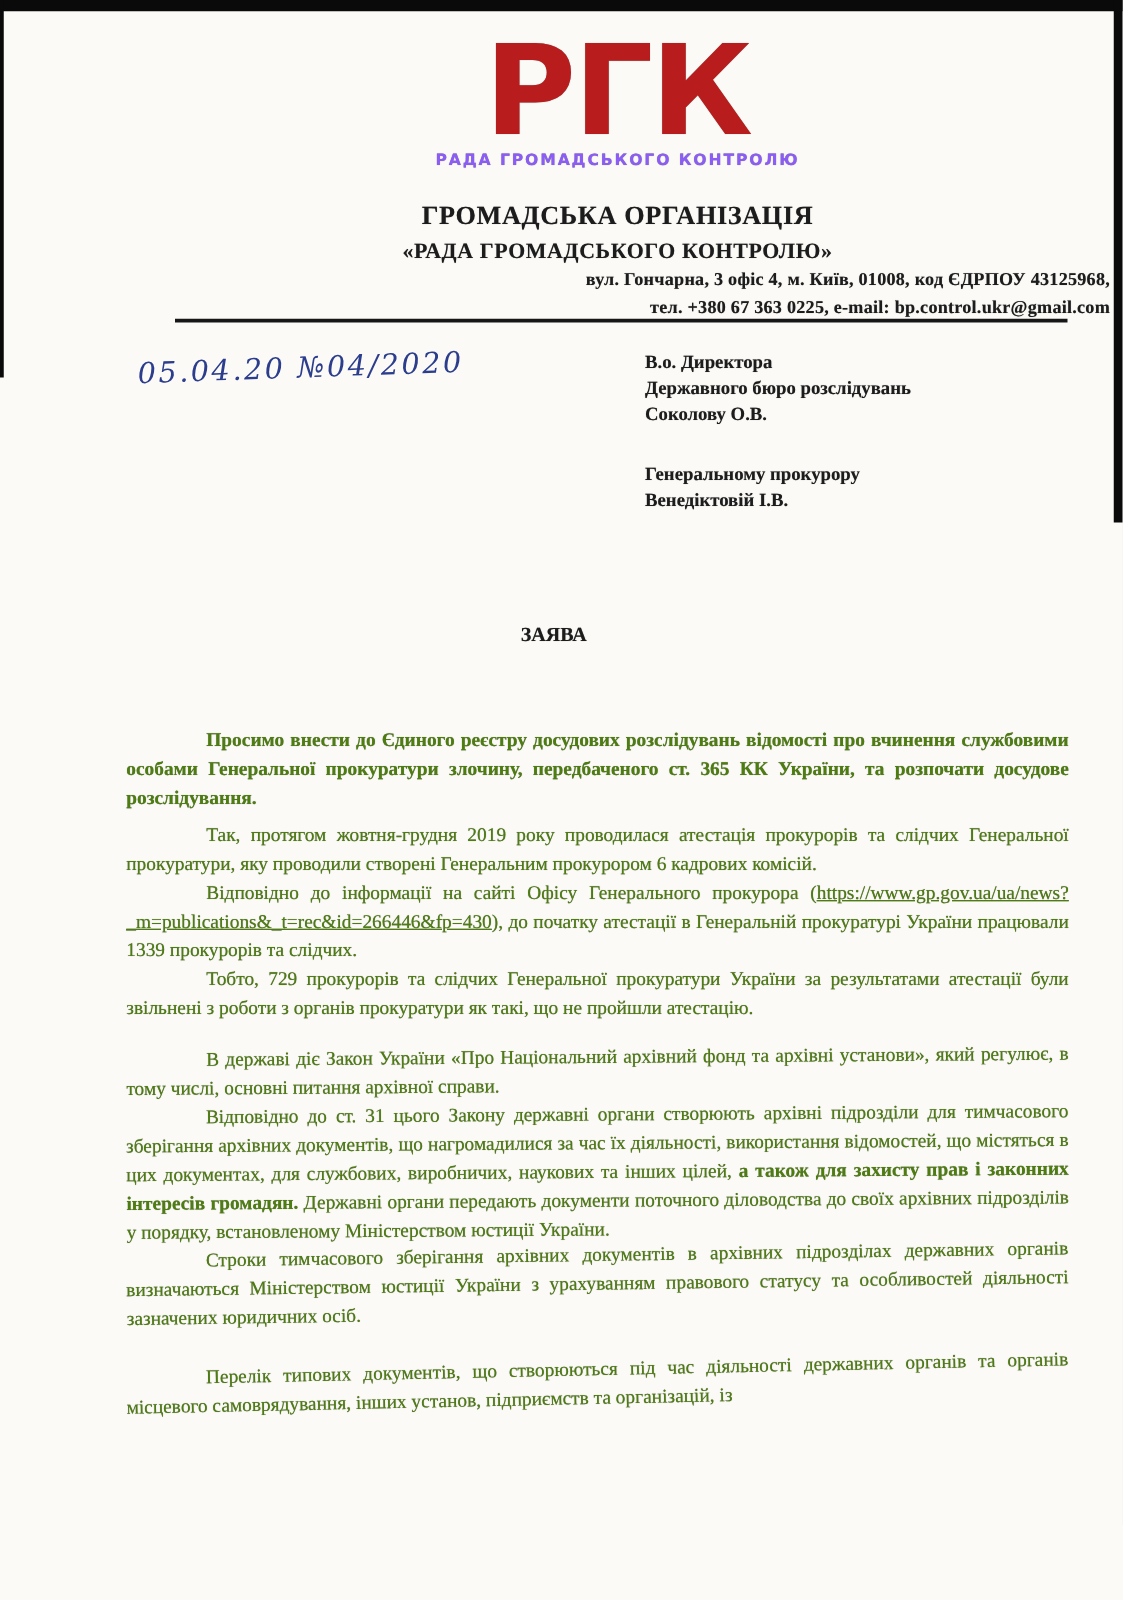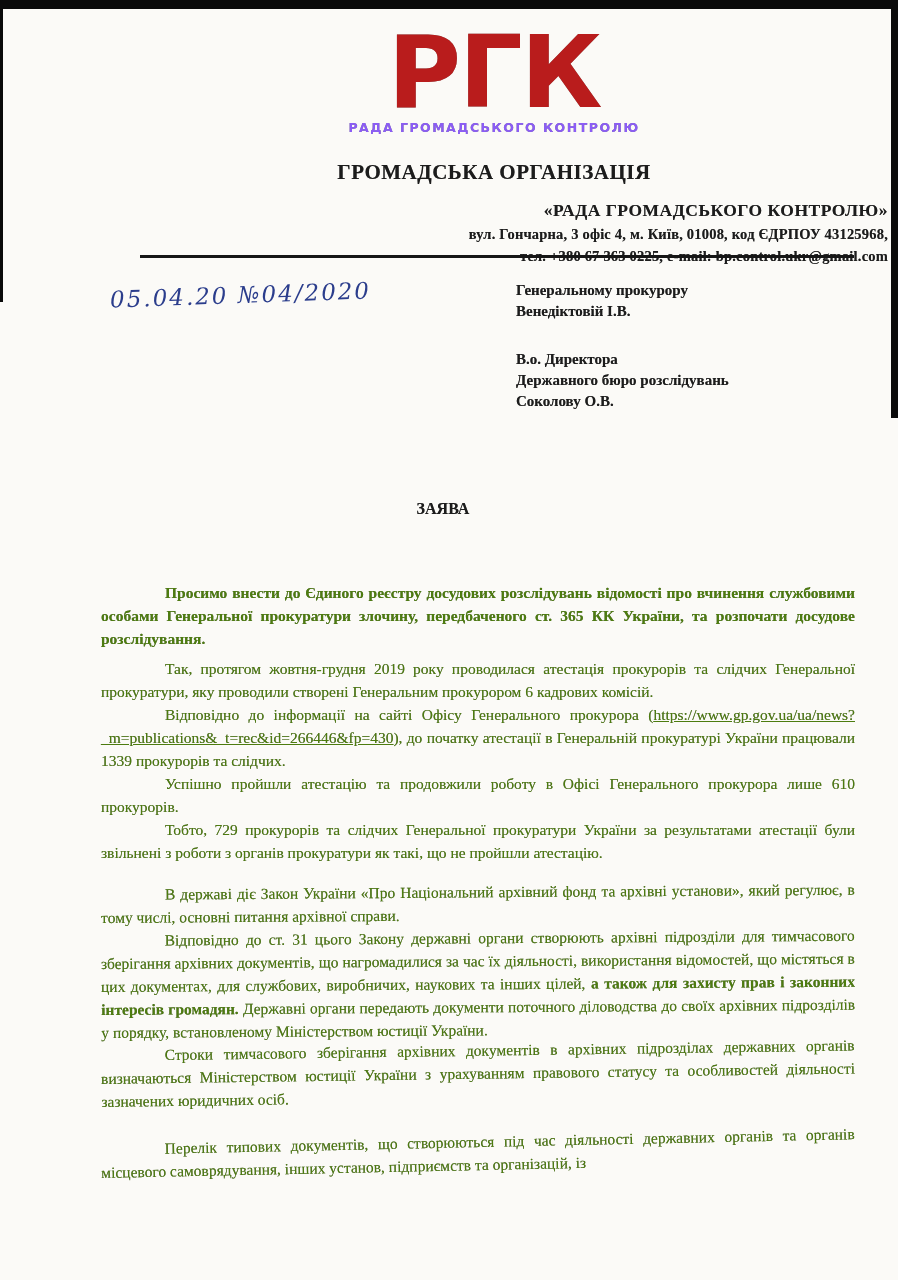--- a/index.html
+++ b/index.html
@@ -38,21 +38,21 @@
     font-weight:bold;
     font-size:12.5px;
     letter-spacing:1.5px;
     margin-top:-4px;
     color:#8b5cf6;
   }
   .org-type{
     font-weight:bold;font-size:21px;margin-top:25px;letter-spacing:0.5px;
   }
   .org-name{
-    font-weight:bold;font-size:17.5px;margin-top:15px;letter-spacing:0.5px;text-align:right;
+    font-weight:bold;font-size:17.5px;margin-top:5px;letter-spacing:0.5px;
   }
   .address-line,.contact-line{
     font-weight:bold;font-size:14.5px;margin-top:5px;letter-spacing:0.2px;text-align:right;
   }
   .header-rule{
     position:absolute;left:140px;right:44px;top:255px;height:3px;background:#161616;
   }
 
   .handwritten{
     position:absolute;left:110px;top:282px;
@@ -120,39 +120,38 @@
     <div class="address-line">вул. Гончарна, 3 офіс 4, м. Київ, 01008, код ЄДРПОУ 43125968,</div>
     <div class="contact-line">тел. +380 67 363 0225, e-mail: bp.control.ukr@gmail.com</div>
   </div>
 
   <div class="header-rule"></div>
 
   <div class="handwritten">05.04.20  №04/2020</div>
 
   <div class="recipients">
     <div class="recipient-block">
-      <div>Генеральному прокурору</div>
-      <div>Венедіктовій І.В.</div>
-    </div>
-    <div class="recipient-block">
       <div>В.о. Директора</div>
       <div>Державного бюро розслідувань</div>
       <div>Соколову О.В.</div>
+    </div>
+    <div class="recipient-block">
+      <div>Генеральному прокурору</div>
+      <div>Венедіктовій І.В.</div>
     </div>
   </div>
 
   <div class="title-block">
     <div class="doc-title">ЗАЯВА</div>
   </div>
 
   <div class="body-text">
     <p class="bold gap-sm">Просимо внести до Єдиного реєстру досудових розслідувань відомості про вчинення службовими особами Генеральної прокуратури злочину, передбаченого ст. 365 КК України, та розпочати досудове розслідування.</p>
     <p>Так, протягом жовтня-грудня 2019 року проводилася атестація прокурорів та слідчих Генеральної прокуратури, яку проводили створені Генеральним прокурором 6 кадрових комісій.</p>
     <p><span>Відповідно до інформації на сайті Офісу Генерального прокурора (</span><span class="link">https://www.gp.gov.ua/ua/news?_m=publications&amp;_t=rec&amp;id=266446&amp;fp=430</span><span>), до початку атестації в Генеральній прокуратурі України працювали 1339 прокурорів та слідчих.</span></p>
-    <p>Успішно пройшли атестацію та продовжили роботу в Офісі Генерального прокурора лише 610 прокурорів.</p>
     <p class="gap-md">Тобто, 729 прокурорів та слідчих Генеральної прокуратури України за результатами атестації були звільнені з роботи з органів прокуратури як такі, що не пройшли атестацію.</p>
     <p class="tilt-1">В державі діє Закон України «Про Національний архівний фонд та архівні установи», який регулює, в тому числі, основні питання архівної справи.</p>
     <p class="tilt-1"><span>Відповідно до ст. 31 цього Закону державні органи створюють архівні підрозділи для тимчасового зберігання архівних документів, що нагромадилися за час їх діяльності, використання відомостей, що містяться в цих документах, для службових, виробничих, наукових та інших цілей, </span><b>а також для захисту прав і законних інтересів громадян.</b><span> Державні органи передають документи поточного діловодства до своїх архівних підрозділів у порядку, встановленому Міністерством юстиції України.</span></p>
     <p class="tilt-2 gap-lg">Строки тимчасового зберігання архівних документів в архівних підрозділах державних органів визначаються Міністерством юстиції України з урахуванням правового статусу та особливостей діяльності зазначених юридичних осіб.</p>
     <p class="tilt-3">Перелік типових документів, що створюються під час діяльності державних органів та органів місцевого самоврядування, інших установ, підприємств та організацій, із</p>
   </div>
 
 </div>
 
 </body></html>

